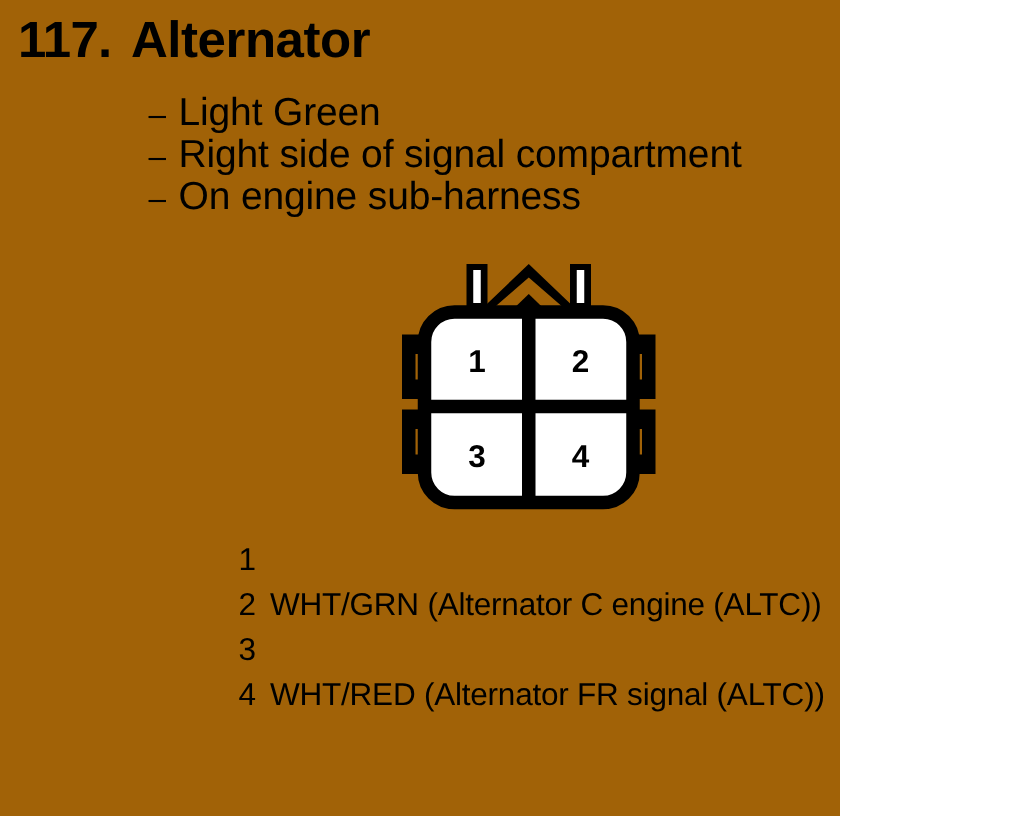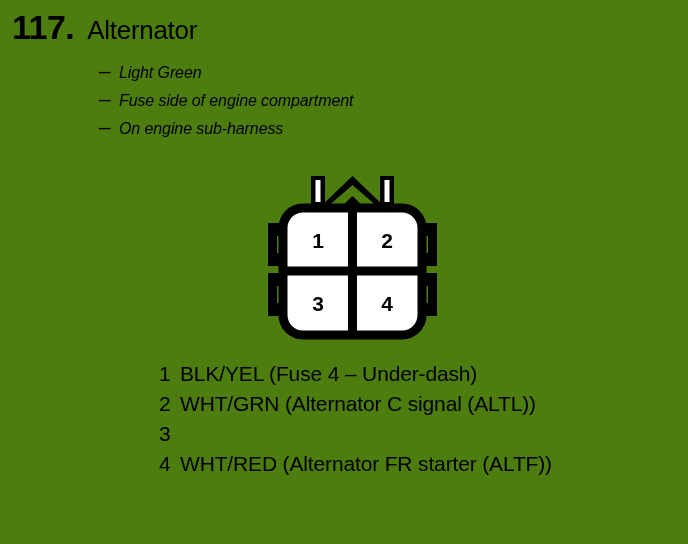--- a/index.html
+++ b/index.html
@@ -11,43 +11,43 @@
   body {
     width: 688px;
     height: 544px;
     overflow: hidden;
     font-family: "Liberation Sans", sans-serif;
     color: #000000;
     -webkit-font-smoothing: none;
   }
   .page {
     position: relative;
-    width: 688px;
+    width: 560px;
     height: 544px;
-    background: #4d7c0f;
+    background: #a16207;
     box-sizing: border-box;
   }
 
   
   .heading {
     position: absolute;
     left: 12px;
     top: 8px;
     display: flex;
     align-items: baseline;
     white-space: nowrap;
   }
   .heading-number {
     font-size: 34px;
     font-weight: bold;
     letter-spacing: -0.5px;
   }
   .heading-title {
-    font-size: 26px;
-    font-weight: normal;
+    font-size: 34px;
+    font-weight: bold;
     margin-left: 13px;
     letter-spacing: -0.3px;
   }
 
   
   .bullets {
     position: absolute;
     left: 99px;
     top: 59px;
     width: 520px;
@@ -57,23 +57,22 @@
     align-items: baseline;
     height: 28px;
     white-space: nowrap;
   }
   .bullet-dash {
     font-size: 21px;
     width: 20px;
     flex: none;
   }
   .bullet-text {
-    font-size: 16px;
+    font-size: 26px;
     letter-spacing: -0.1px;
-    font-style: italic;
   }
 
   
   .connector-wrap {
     position: absolute;
     left: 255px;
     top: 168px;
     width: 195px;
     height: 175px;
   }
@@ -120,21 +119,21 @@
     <span class="heading-title">Alternator</span>
   </div>
 
   <div class="bullets">
     <div class="bullet-row">
       <span class="bullet-dash">–</span>
       <span class="bullet-text">Light Green</span>
     </div>
     <div class="bullet-row">
       <span class="bullet-dash">–</span>
-      <span class="bullet-text">Fuse side of engine compartment</span>
+      <span class="bullet-text">Right side of signal compartment</span>
     </div>
     <div class="bullet-row">
       <span class="bullet-dash">–</span>
       <span class="bullet-text">On engine sub-harness</span>
     </div>
   </div>
 
   <div class="connector-wrap">
     <svg class="connector-svg" width="195" height="175" viewBox="0 0 195 175">
 
@@ -169,28 +168,27 @@
       <text class="pin-label" x="63" y="80" text-anchor="middle">1</text>
       <text class="pin-label" x="132" y="80" text-anchor="middle">2</text>
       <text class="pin-label" x="63" y="143" text-anchor="middle">3</text>
       <text class="pin-label" x="132" y="143" text-anchor="middle">4</text>
     </svg>
   </div>
 
   <div class="legend">
     <div class="legend-row">
       <span class="legend-num">1</span>
-      <span class="legend-desc">BLK/YEL (Fuse 4 – Under-dash)</span>
     </div>
     <div class="legend-row">
       <span class="legend-num">2</span>
-      <span class="legend-desc">WHT/GRN (Alternator C signal (ALTL))</span>
+      <span class="legend-desc">WHT/GRN (Alternator C engine (ALTC))</span>
     </div>
     <div class="legend-row">
       <span class="legend-num">3</span>
     </div>
     <div class="legend-row">
       <span class="legend-num">4</span>
-      <span class="legend-desc">WHT/RED (Alternator FR starter (ALTF))</span>
+      <span class="legend-desc">WHT/RED (Alternator FR signal (ALTC))</span>
     </div>
   </div>
 
 </div>
 
 </body></html>

